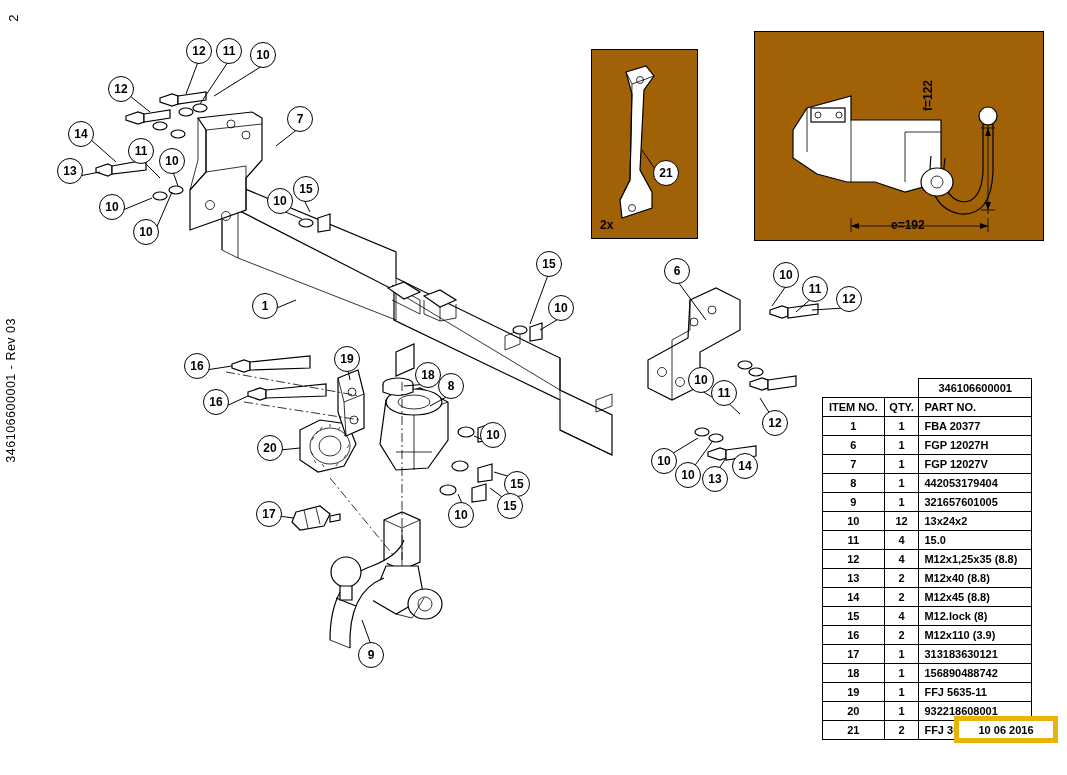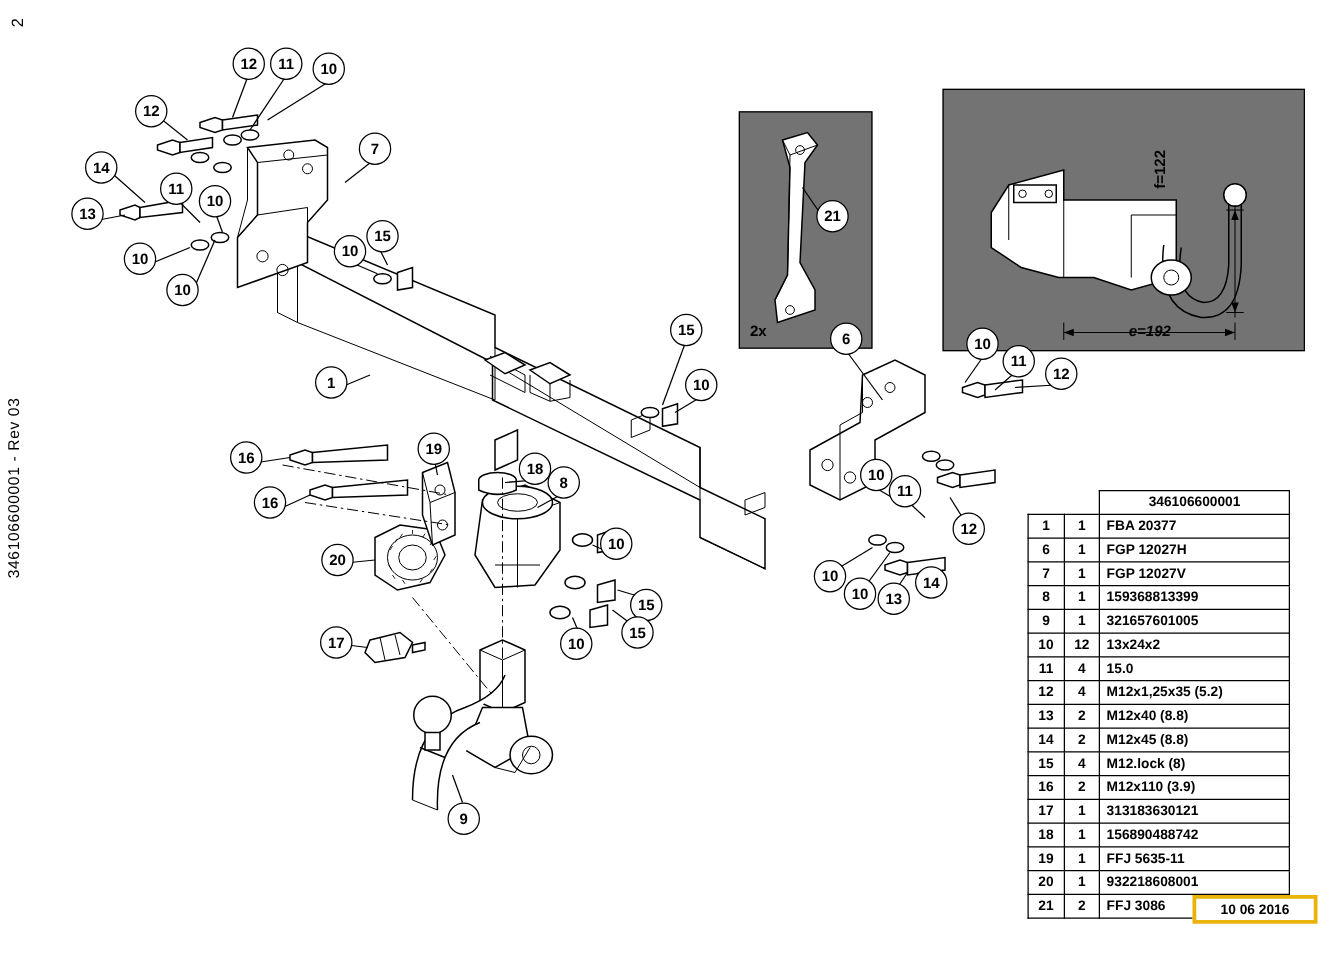--- a/index.html
+++ b/index.html
@@ -16,36 +16,36 @@
   
   .callout{position:absolute;width:24px;height:24px;border:1.4px solid #000;
            border-radius:50%;background:#fff;font-size:12px;font-weight:700;
            display:flex;align-items:center;justify-content:center;z-index:6;}
 
   
   svg.lines{position:absolute;left:0;top:0;width:1067px;height:775px;z-index:2;
             pointer-events:none;}
 
   
-  .inset{position:absolute;border:1.3px solid #000;background:#737373;margin-top:40px;}
+  .inset{position:absolute;border:1.3px solid #000;background:#a16207;}
   #inset-bracket{left:591px;top:49px;width:105px;height:188px;}
   #inset-side-view{left:754px;top:31px;width:288px;height:208px;}
   .inset-label{position:absolute;font-size:12px;font-weight:700;}
 
   
-  #parts-table{position:absolute;left:822px;top:392px;width:210px;
+  #parts-table{position:absolute;left:822px;top:378px;width:210px;
                border-collapse:collapse;font-size:11px;}
   #parts-table td,#parts-table th{border:1px solid #000;padding:1px 3px;
         height:16px;line-height:14px;text-align:center;font-weight:700;}
   #parts-table td.partno,#parts-table th.partno{text-align:left;padding-left:5px;}
   #parts-table tr.doc-row td{border:none;}
   #parts-table tr.doc-row td.docnum{border:1px solid #000;font-weight:700;}
   #parts-table td.empty{border:none;}
   #date-box{position:absolute;left:954px;top:716px;width:94px;height:17px;
-            border:3px solid #eab308;font-size:11px;font-weight:700;
+            border:5px solid #eab308;font-size:11px;font-weight:700;
             display:flex;align-items:center;justify-content:center;background:#fff;}
 
   
   svg.art{position:absolute;left:0;top:0;width:1067px;height:775px;z-index:1;}
   .st{fill:none;stroke:#000;stroke-width:1.2;}
   .stf{fill:#ffffff;stroke:#000;stroke-width:1.2;}
   .thin{fill:none;stroke:#000;stroke-width:.8;}
   .dash{fill:none;stroke:#000;stroke-width:.8;stroke-dasharray:9 3 2 3;}
   .hatchline{stroke:#000;stroke-width:.7;}
 </style>
@@ -324,69 +324,74 @@
 
       <path class="thin" d="M96 194 L233 194"></path>
       <path class="thin" d="M96 186 L96 200 M233 186 L233 200"></path>
       <path d="M96 194 L104 191 L104 197 Z" fill="#000"></path>
       <path d="M233 194 L225 191 L225 197 Z" fill="#000"></path>
       <path d="M233 96 L230 104 L236 104 Z" fill="#000"></path>
       <path d="M233 178 L230 170 L236 170 Z" fill="#000"></path>
     </svg>
     <div class="inset-label" style="left:166px;top:48px;position:absolute;
          writing-mode:vertical-rl;transform:rotate(180deg);">f=122</div>
-    <div class="inset-label" style="left:148px;top:186px;position:absolute;font-style:italic;">e=192</div>
+    <div class="inset-label" style="left:136px;top:186px;position:absolute;">e=192</div>
   </div>
 
   <table id="parts-table">
     <tbody id="parts-table-body">
         <tr class="doc-row">
           <td class="empty"></td>
           <td class="empty"></td>
           <td class="docnum">346106600001</td>
         </tr>
         <tr>
+          <th>ITEM NO.</th>
+          <th>QTY.</th>
+          <th class="partno">PART NO.</th>
+        </tr>
+        <tr>
           <td>1</td>
           <td>1</td>
           <td class="partno">FBA 20377</td>
         </tr>
         <tr>
           <td>6</td>
           <td>1</td>
           <td class="partno">FGP 12027H</td>
         </tr>
         <tr>
           <td>7</td>
           <td>1</td>
           <td class="partno">FGP 12027V</td>
         </tr>
         <tr>
           <td>8</td>
           <td>1</td>
-          <td class="partno">159368813399</td>
+          <td class="partno">442053179404</td>
         </tr>
         <tr>
           <td>9</td>
           <td>1</td>
           <td class="partno">321657601005</td>
         </tr>
         <tr>
           <td>10</td>
           <td>12</td>
           <td class="partno">13x24x2</td>
         </tr>
         <tr>
           <td>11</td>
           <td>4</td>
           <td class="partno">15.0</td>
         </tr>
         <tr>
           <td>12</td>
           <td>4</td>
-          <td class="partno">M12x1,25x35 (5.2)</td>
+          <td class="partno">M12x1,25x35 (8.8)</td>
         </tr>
         <tr>
           <td>13</td>
           <td>2</td>
           <td class="partno">M12x40 (8.8)</td>
         </tr>
         <tr>
           <td>14</td>
           <td>2</td>
           <td class="partno">M12x45 (8.8)</td>

